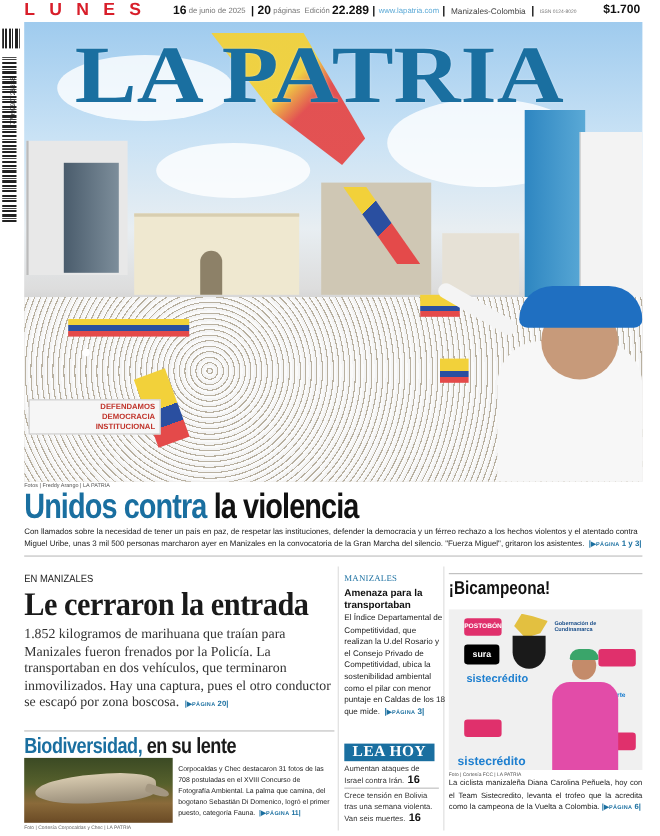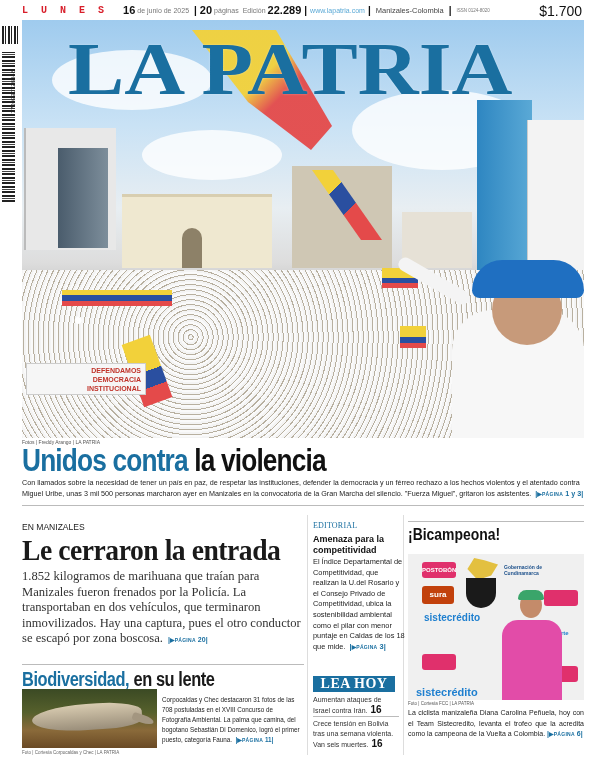--- a/index.html
+++ b/index.html
@@ -1,27 +1,27 @@
 <!DOCTYPE html>
 <html><head>
 <meta charset="utf-8">
 <style>
   * { box-sizing: border-box; margin: 0; padding: 0; }
   html, body { width: 600px; height: 760px; overflow: hidden; background: #fff; }
   body { font-family: "Liberation Sans", sans-serif; color: #1a1a1a; position: relative; }
 
   
   .topbar { position: absolute; left: 0; top: 0; width: 600px; height: 20px; display: flex; align-items: center; font-size: 8px; color: #555; }
-  .day { color: #d81e2a; font-weight: bold; font-size: 10px; letter-spacing: 13px; margin-left: 22px; margin-right: 6px; font-family: Liberation Mono, monospace; }
+  .day { color: #d81e2a; font-weight: bold; font-size: 16px; letter-spacing: 13px; margin-left: 22px; margin-right: 16px; font-family: Liberation Sans, sans-serif; }
   .topbar .date-num { font-weight: bold; font-size: 11px; color: #111; margin-left: 0; }
   .topbar .small { font-size: 7px; color: #777; margin: 0 2px; }
   .topbar .bold { font-weight: bold; font-size: 11px; color: #111; }
   .topbar .sep { color: #111; font-weight: bold; margin: 0 3px; font-size: 10px; }
   .topbar .url { color: #5aa9d6; font-size: 7px; }
-  .topbar .price { position: absolute; right: 18px; top: 3px; font-weight: normal; font-size: 14px; color: #111; }
+  .topbar .price { position: absolute; right: 18px; top: 3px; font-weight: bold; font-size: 11px; color: #111; }
 
   
   .qr { position: absolute; left: 2px; top: 26px; width: 16px; height: 18px;
         background: repeating-linear-gradient(90deg,#222 0 2px,#fff 2px 3px,#222 3px 4px,#fff 4px 6px);
   }
   .barcode { position: absolute; left: 2px; top: 52px; width: 13px; height: 150px;
         background: repeating-linear-gradient(0deg,#222 0 2px,#fff 2px 3px,#444 3px 4px,#fff 4px 5px,#222 5px 7px,#fff 7px 9px);
   }
   .barcode-num { position: absolute; left: 10px; top: 70px; font-size: 6px; color: #222; writing-mode: vertical-rl; transform: rotate(180deg); }
 
@@ -71,21 +71,21 @@
   
   .lea-box { position: absolute; left: 313px; top: 676px; width: 82px; height: 16px; background: #1a6fa0; color: #fff; font-family: "Liberation Serif", serif; font-weight: bold; font-size: 14px; text-align: center; line-height: 16px; letter-spacing: 0.5px; }
   .lea-item { position: absolute; left: 313px; width: 86px; font-size: 7px; line-height: 10px; color: #333; }
   .lea-item .num { font-weight: bold; font-size: 10px; color: #111; margin-left: 3px; }
 
   
   .bic-title { position: absolute; left: 408px; top: 525px; font-weight: bold; font-size: 17px; color: #111; transform: scaleX(0.82); transform-origin: left; white-space: nowrap; }
   .bic-photo { position: absolute; left: 408px; top: 554px; width: 176px; height: 146px; background: #f0f0f0; overflow: hidden; }
   .logo { position: absolute; font-weight: bold; font-size: 6px; text-align: center; border-radius: 3px; }
   .logo.pink { background: #e0306c; color: #fff; width: 34px; height: 16px; line-height: 16px; }
-  .logo.sura { background: #c2410c; color: #fff; width: 32px; height: 18px; line-height: 18px; font-size: 8px; }
+  .logo.sura { background: #000000; color: #fff; width: 32px; height: 18px; line-height: 18px; font-size: 8px; }
   .logo.txt { color: #1e7fcf; font-size: 10px; }
   .rider { position: absolute; left: 88px; top: 38px; width: 70px; height: 108px; }
   .rider .head { position: absolute; left: 24px; top: 0px; width: 22px; height: 26px; border-radius: 50%; background: #c48b6a; }
   .rider .cap { position: absolute; left: 22px; top: -2px; width: 26px; height: 10px; border-radius: 10px 10px 2px 2px; background: #3aa56a; }
   .rider .body { position: absolute; left: 6px; top: 28px; width: 60px; height: 80px; border-radius: 16px 16px 0 0; background: #e24ca8; }
   .trophy { position: absolute; left: 58px; top: 24px; width: 30px; height: 30px; border-radius: 0 0 50% 50%; background: #1a1a1a; }
   .trophy-top { position: absolute; left: 56px; top: 4px; width: 34px; height: 22px; background: #e3c040; clip-path: polygon(10% 50%,30% 0,60% 10%,100% 30%,80% 80%,40% 100%); }
   .bic-credit { position: absolute; left: 408px; top: 701px; font-size: 4.5px; color: #555; }
   .bic-body { position: absolute; left: 408px; top: 708px; width: 176px; font-size: 7px; line-height: 10.5px; color: #222; text-align: justify; }
 </style>
@@ -183,22 +183,22 @@
 </div>
 <div class="bio-credit">Foto | Cortesía Corpocaldas y Chec | LA PATRIA</div>
 <div class="bio-body">
   <span>Corpocaldas y Chec destacaron 31 fotos de las 708 postuladas en el XVIII Concurso de Fotografía Ambiental. La palma que camina, del bogotano Sebastián Di Domenico, logró el primer puesto, categoría Fauna.</span>
   <span class="pref">&nbsp;|<span class="arrow">▶</span><span class="p">PÁGINA</span> <span>11</span>|</span>
 </div>
 
 <div class="hr" style="left:307px;top:515px;width:1px;height:240px;background:#ddd;"></div>
 <div class="hr" style="left:403px;top:515px;width:1px;height:240px;background:#ddd;"></div>
 
-<div class="ed-kicker">EDITORIAL</div>
-<div class="ed-title">Amenaza para la competitividad</div>
+<div class="ed-kicker">MANIZALES</div>
+<div class="ed-title">Amenaza para la transportaban</div>
 <div class="ed-body">
   <span>El Índice Departamental de Competitividad, que realizan la U.del Rosario y el Consejo Privado de Competitividad, ubica la sostenibilidad ambiental como el pilar con menor puntaje en Caldas de los 18 que mide.</span>
   <span class="pref">&nbsp;|<span class="arrow">▶</span><span class="p">PÁGINA</span> <span>3</span>|</span>
 </div>
 
 <div class="lea-box">LEA HOY</div>
 <div class="lea-item" style="top:695px;">
   <span>Aumentan ataques de Israel contra Irán.</span><span class="num">16</span>
 </div>
 <div class="hr" style="left:313px;top:716px;width:86px;"></div>

